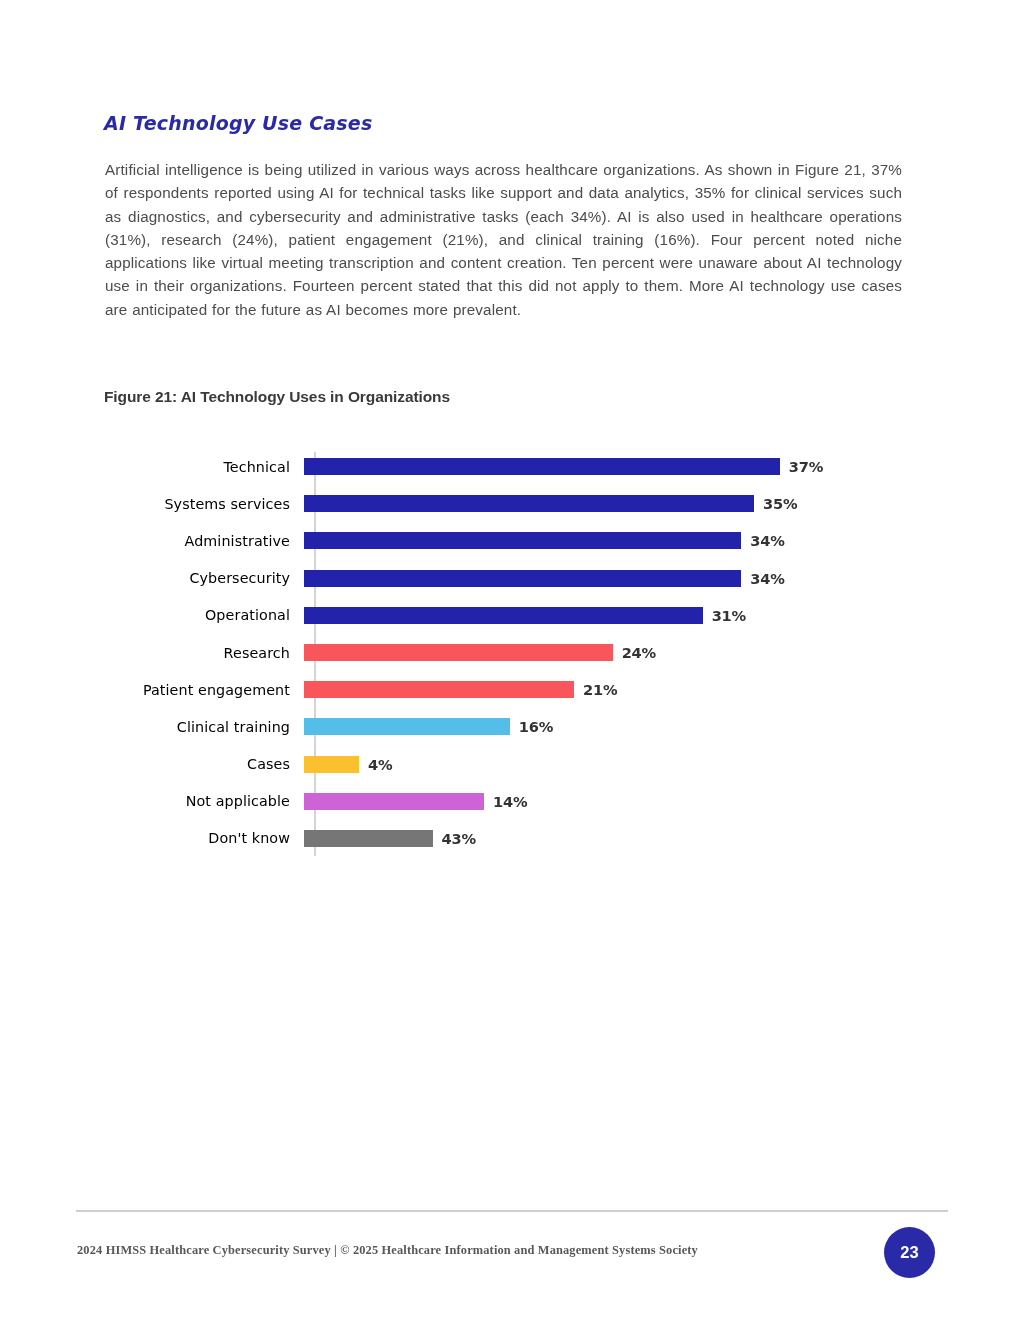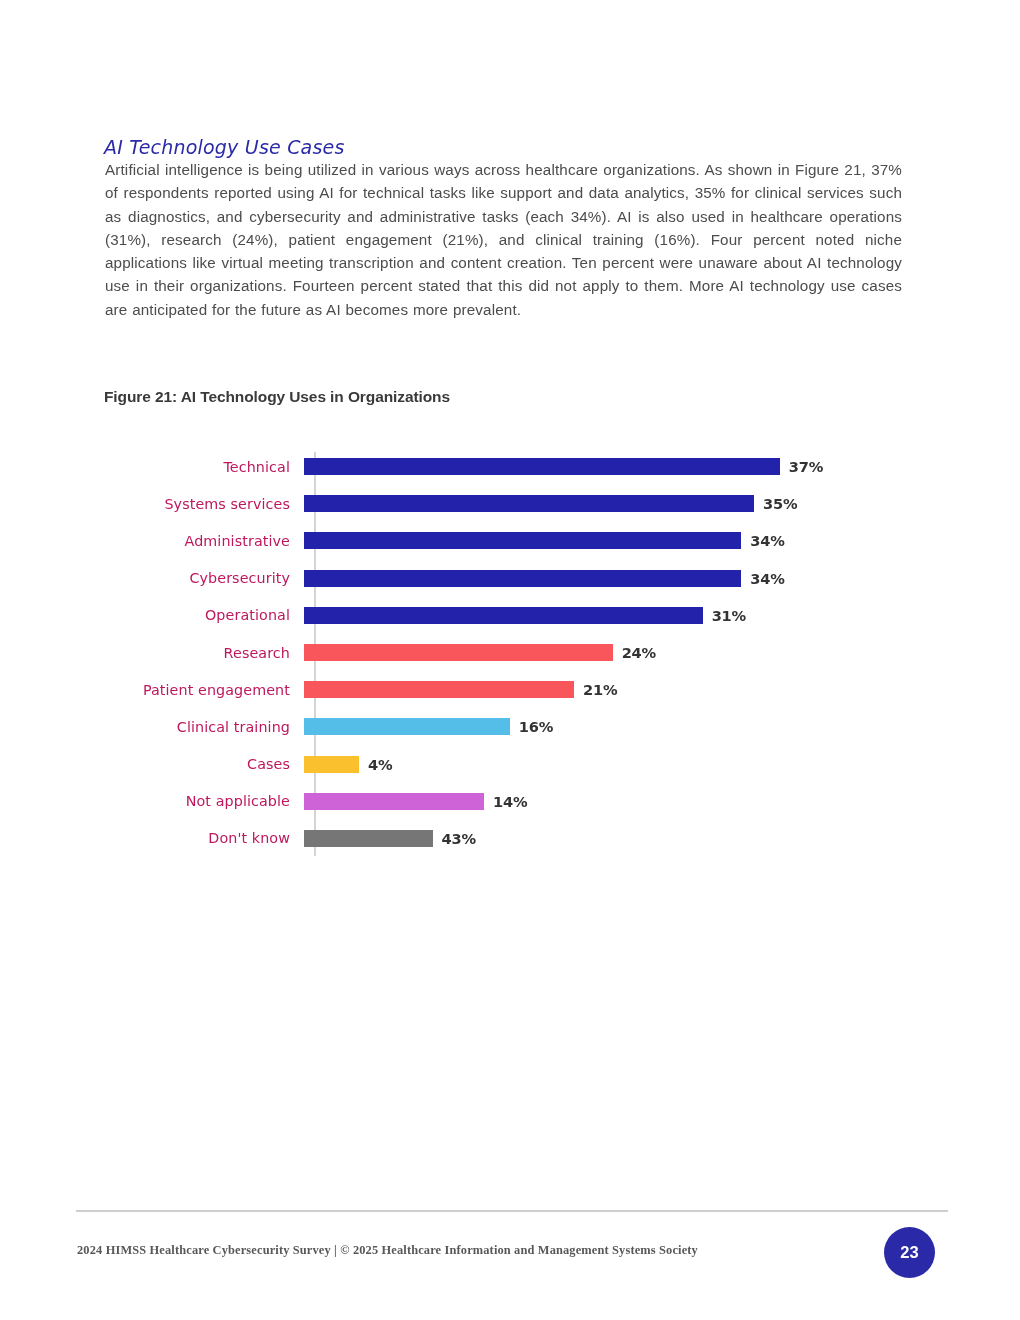--- a/index.html
+++ b/index.html
@@ -25,24 +25,23 @@
   }
 
   
   .section-heading {
     position: absolute;
     left: 104px;
     top: 112px;
     font-family: "DejaVu Sans", sans-serif;
     font-size: 19px;
     font-style: italic;
-    font-weight: 400;
+    font-weight: 700;
     color: #2A2AA8;
     letter-spacing: 0.2px;
-    margin-top: 24px;
   }
 
   
   .body-text {
     position: absolute;
     left: 105px;
     top: 158px;
     width: 797px;
     font-family: Liberation Sans, sans-serif;
     font-size: 15.2px;
@@ -86,21 +85,21 @@
     align-items: center;
     height: 37.2px;
   }
 
   .row-label {
     width: 186px;
     text-align: right;
     padding-right: 14px;
     font-family: "DejaVu Sans", sans-serif;
     font-size: 14.3px;
-    color: #be185d;
+    color: #000000;
     letter-spacing: 0.1px;
     white-space: nowrap;
   }
 
   .row-track {
     flex: 1;
     position: relative;
     height: 37.2px;
     display: flex;
     align-items: center;

